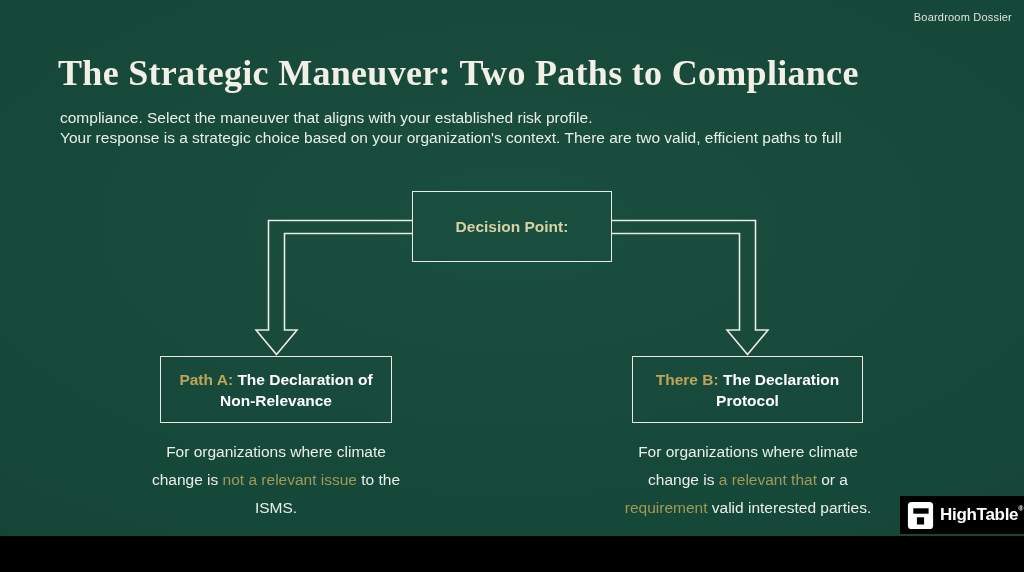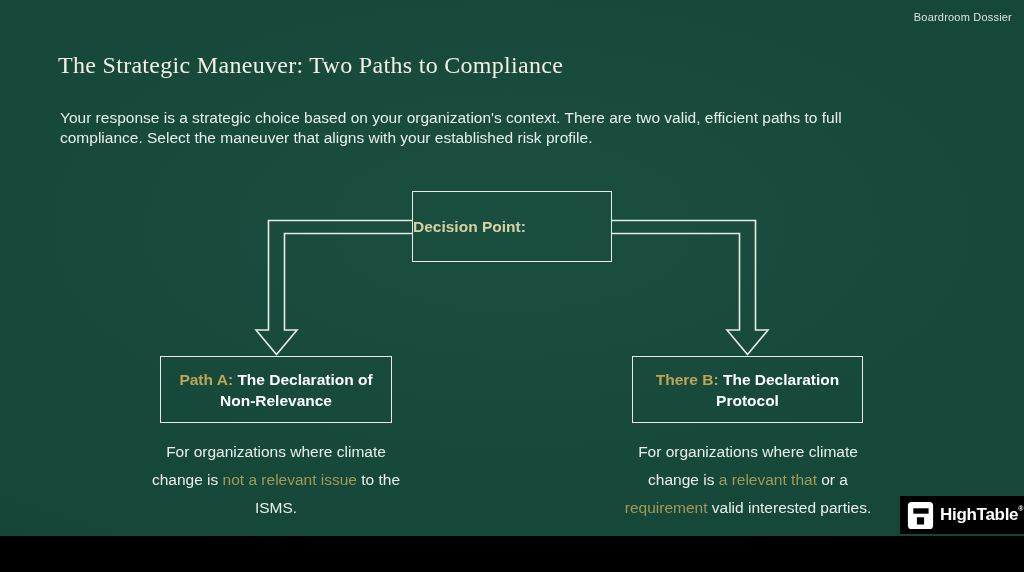--- a/index.html
+++ b/index.html
@@ -19,22 +19,22 @@
     font-size: 11px;
     color: #dde4dd;
     letter-spacing: 0.2px;
   }
 
   .page-title {
     position: absolute;
     left: 58px;
     top: 52px;
     font-family: "Liberation Serif", "DejaVu Serif", serif;
-    font-weight: 400;
-    font-size: 24px;
+    font-weight: 700;
+    font-size: 36px;
     color: #f2f0e6;
     letter-spacing: 0.3px;
     white-space: nowrap;
   }
 
   .subtitle {
     position: absolute;
     left: 60px;
     top: 108px;
     width: 900px;
@@ -50,20 +50,21 @@
     z-index: 1;
     pointer-events: none;
   }
 
   .flow-box {
     position: absolute;
     box-sizing: border-box;
     border: 1.5px solid #e8ece4;
     display: flex;
     flex-direction: row;
+    justify-content: center;
     align-items: center;
     text-align: center;
     z-index: 2;
     font-weight: bold;
     font-size: 15.5px;
     line-height: 21px;
   }
   .decision-box { left: 412px; top: 191px; width: 200px; height: 71px; }
   .decision-label { color: #d6d2a4; }
   .decision-context { color: #ffffff; }
@@ -117,22 +118,22 @@
 </head>
 <body>
 
 <div class="slide">
 
   <div class="header-right">Boardroom Dossier</div>
 
   <div class="page-title">The Strategic Maneuver: Two Paths to Compliance</div>
 
   <div class="subtitle">
+    <div>compliance. Select the maneuver that aligns with your established risk profile.</div>
     <div>Your response is a strategic choice based on your organization's context. There are two valid, efficient paths to full</div>
-    <div>compliance. Select the maneuver that aligns with your established risk profile.</div>
   </div>
 
   <svg class="flow-svg" viewBox="0 0 1024 572" xmlns="http://www.w3.org/2000/svg">
     <path fill="none" stroke="#e8ece4" stroke-width="1.6" stroke-linejoin="miter" d="M 412.5 220.5 L 268.5 220.5 L 268.5 330 L 256 330 L 276.5 354.5 L 297 330 L 284.5 330 L 284.5 233.5 L 412.5 233.5"></path>
     <path fill="none" stroke="#e8ece4" stroke-width="1.6" stroke-linejoin="miter" d="M 611.5 220.5 L 755.5 220.5 L 755.5 330 L 768 330 L 747.5 354.5 L 727 330 L 739.5 330 L 739.5 233.5 L 611.5 233.5"></path>
   </svg>
 
   <div class="flow-box decision-box">
     <div class="decision-label">Decision Point:</div>
   </div>

